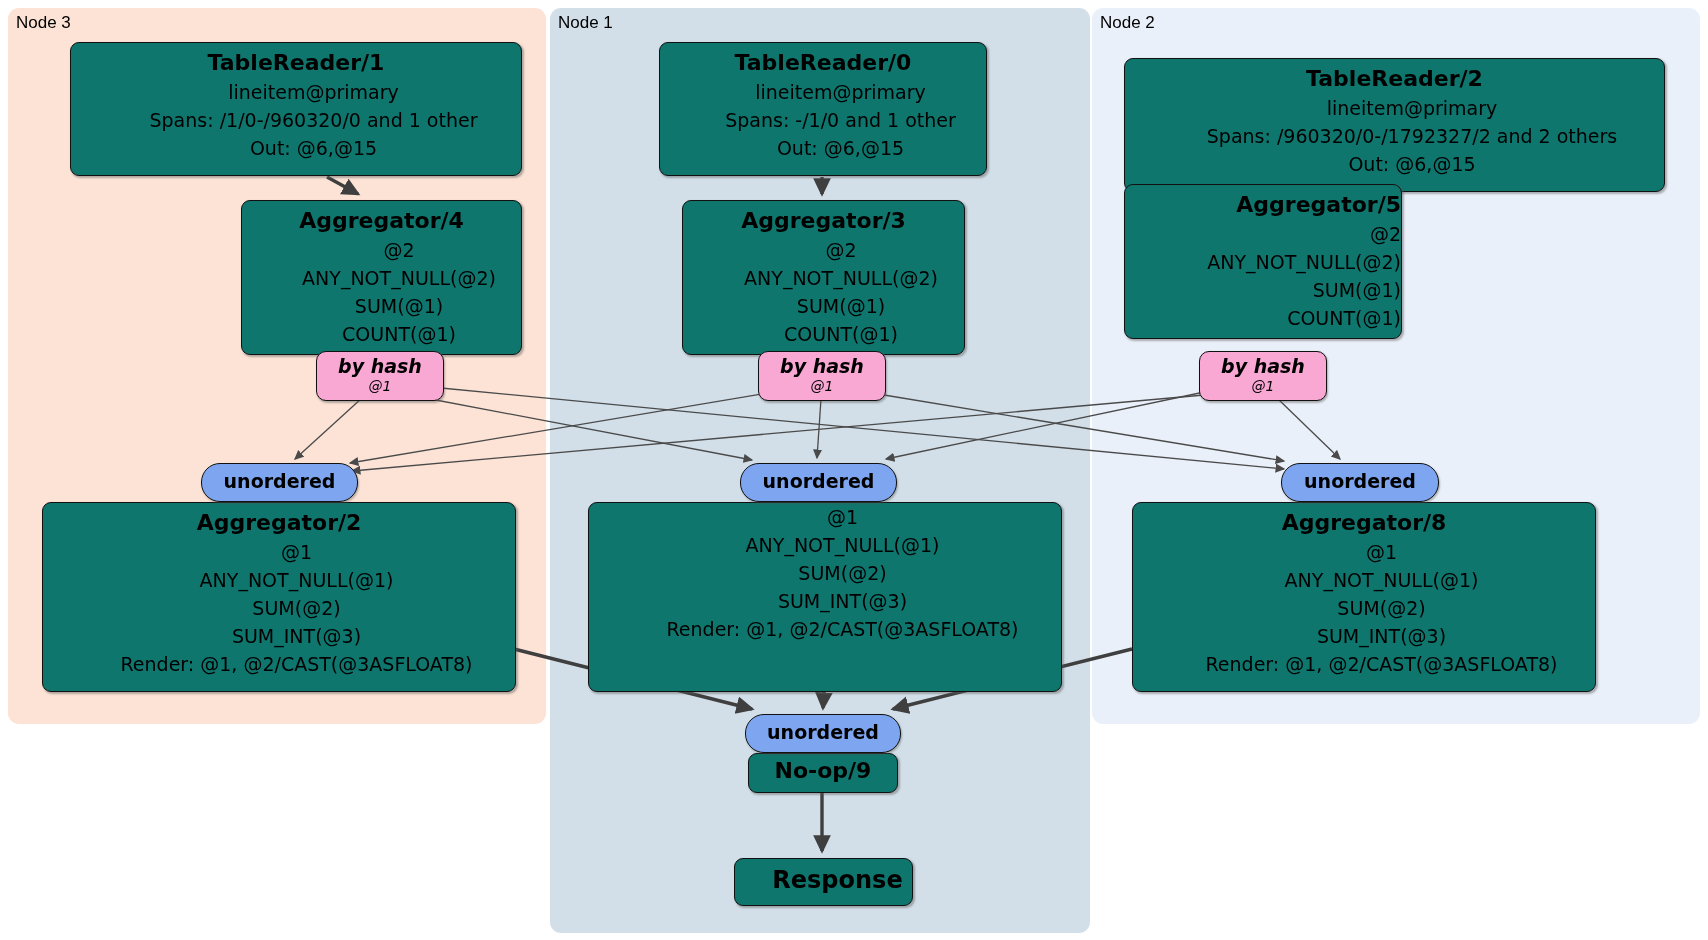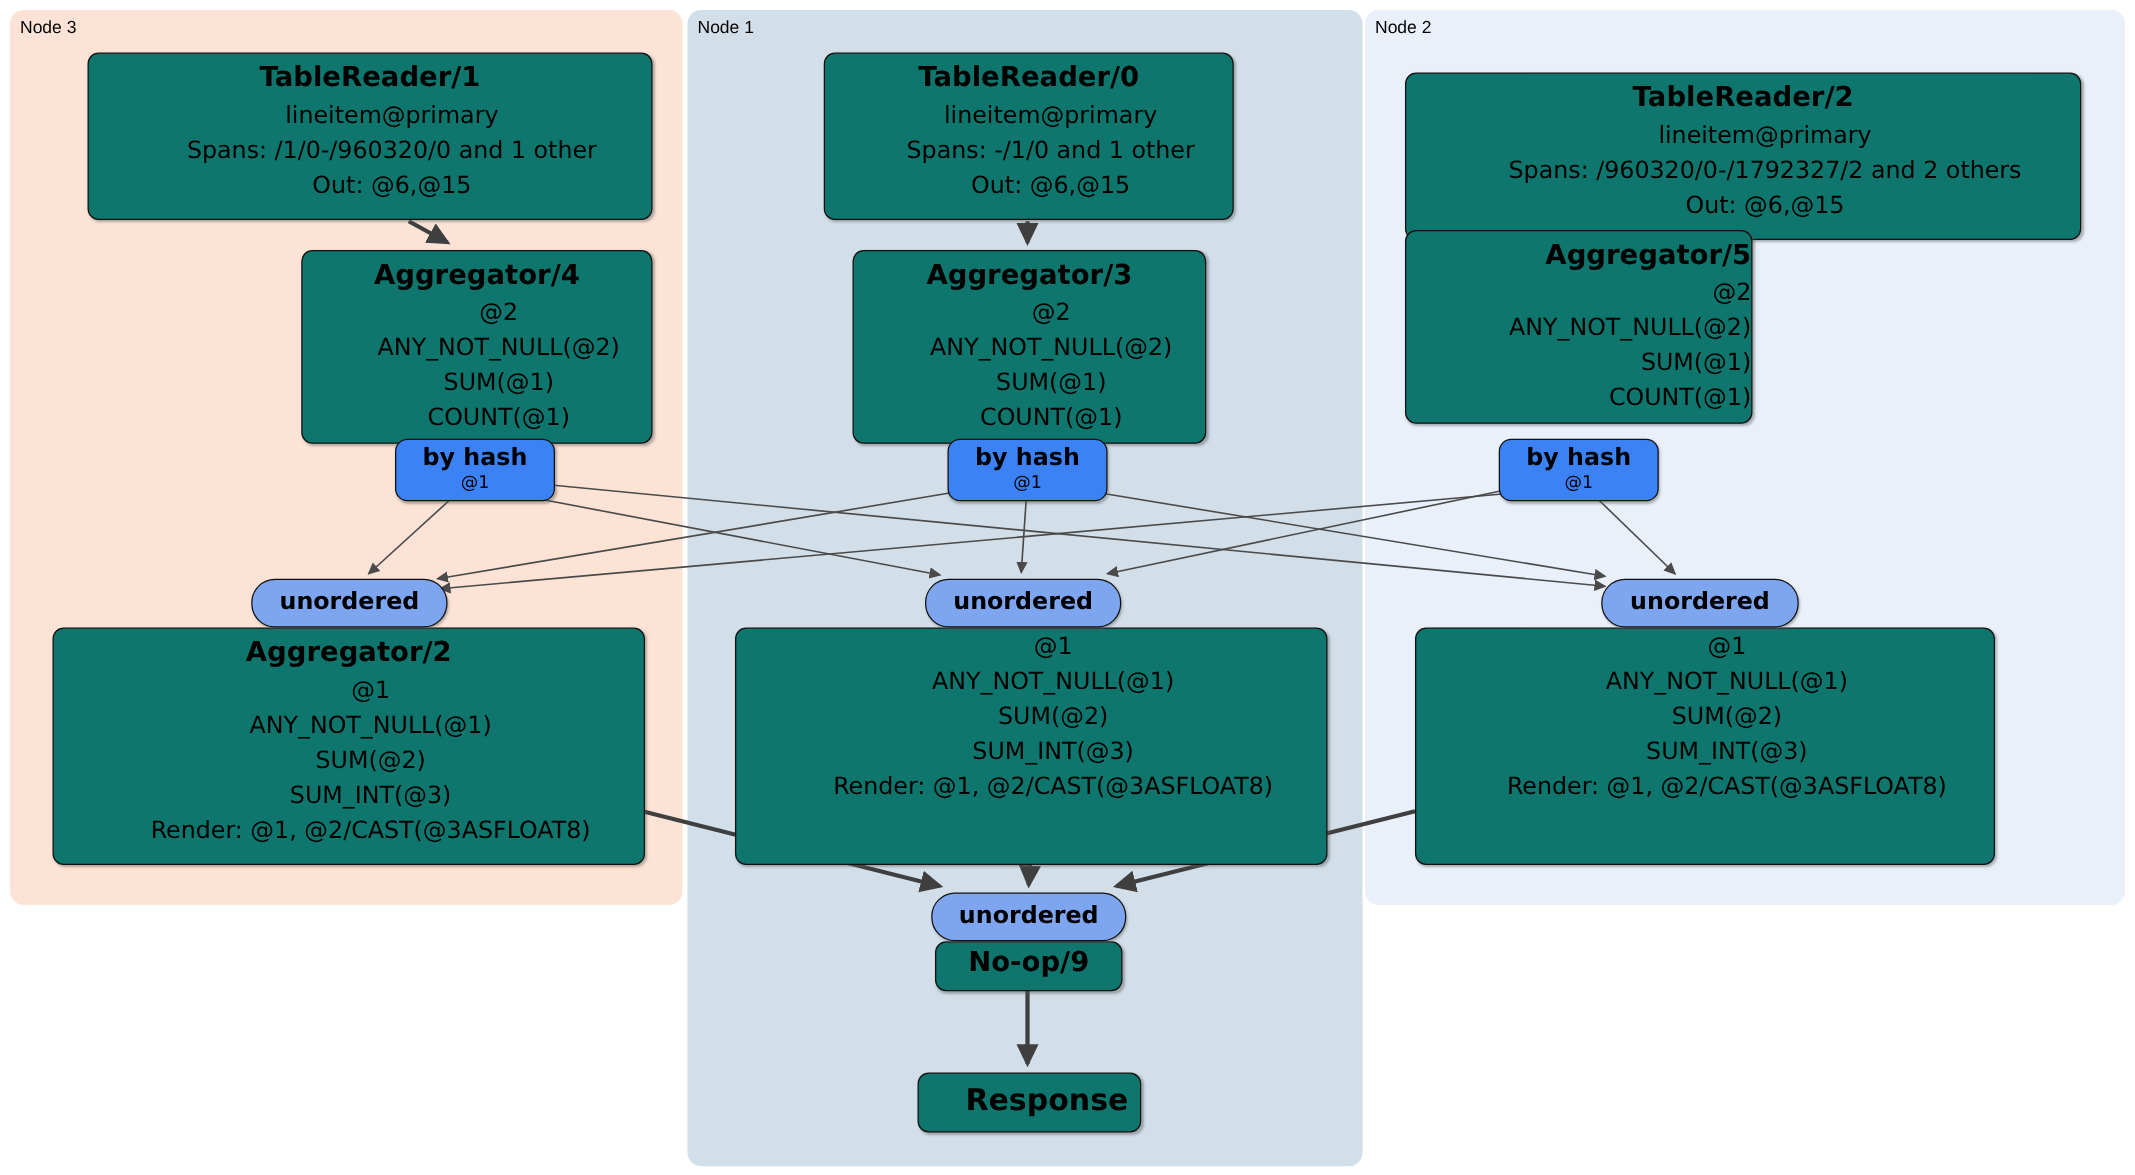--- a/index.html
+++ b/index.html
@@ -3,29 +3,29 @@
 <meta charset="utf-8">
 <style>
   html,body{margin:0;padding:0;background:#ffffff;}
   #canvas{position:relative;width:1708px;height:940px;background:#ffffff;overflow:hidden;
           font-family:"DejaVu Sans",sans-serif;}
   .region{position:absolute;border-radius:11px;z-index:0;}
   #region-node3{left:8px;top:8px;width:538px;height:716px;background:#fce3d6;}
   #region-node1{left:550px;top:8px;width:540px;height:925px;background:#d2dfe9;}
   #region-node2{left:1092px;top:8px;width:608px;height:716px;background:#eaf0fa;}
   .region-label{position:absolute;left:8px;top:5px;font-family:"Liberation Sans",sans-serif;
-                font-size:14px;color:#000;}
+                font-size:17px;color:#000;}
   #edges{position:absolute;left:0;top:0;z-index:1;}
   .proc{position:absolute;background:#0f766e;border:1.6px solid #111;border-radius:9px;
         box-shadow:1.5px 1.5px 2px rgba(90,90,90,.45);text-align:center;z-index:2;color:#000;}
   .proc .title{font-size:22px;font-weight:bold;line-height:30px;padding-top:5px;}
   .proc .line{font-size:19px;line-height:28px;white-space:nowrap;padding-left:35px;}
   .pill{position:absolute;border:1.7px solid #111;text-align:center;z-index:3;color:#000;
         box-shadow:1px 1.5px 2px rgba(90,90,90,.45);}
-  .byhash{background:#3b82f6;border-radius:10px;font-weight:bold;}
+  .byhash{background:#f9a8d4;border-radius:10px;font-weight:bold;font-style:italic;}
   .byhash .rlabel{font-size:19px;line-height:23px;padding-top:3px;}
   .byhash .rkey{font-size:14px;font-weight:normal;line-height:17px;}
   .uno{background:#7ea6f0;border-radius:19px;font-size:19px;font-weight:bold;line-height:35px;}
   
   #tr1{left:70px;top:42px;width:450px;height:132px;}
   #agg4{left:241px;top:200px;width:279px;height:153px;}
   #bh3{left:316px;top:351px;width:126px;height:48px;}
   #uno3{left:201px;top:463px;width:155px;height:37px;}
   #agg7{left:42px;top:502px;width:472px;height:188px;}
   #tr0{left:659px;top:42px;width:326px;height:132px;}
@@ -164,20 +164,21 @@
     <div class="line">ANY_NOT_NULL(@2)</div>
     <div class="line">SUM(@1)</div>
     <div class="line">COUNT(@1)</div>
   </div>
   <div class="pill byhash" id="bh2">
     <div class="rlabel">by hash</div>
     <div class="rkey">@1</div>
   </div>
   <div class="pill uno" id="uno2">unordered</div>
   <div class="proc" id="agg8">
+    <div class="title">Aggregator/8</div>
     <div class="line">@1</div>
     <div class="line">ANY_NOT_NULL(@1)</div>
     <div class="line">SUM(@2)</div>
     <div class="line">SUM_INT(@3)</div>
     <div class="line">Render: @1, @2/CAST(@3ASFLOAT8)</div>
   </div>
 
 </div>
 
 </body></html>

